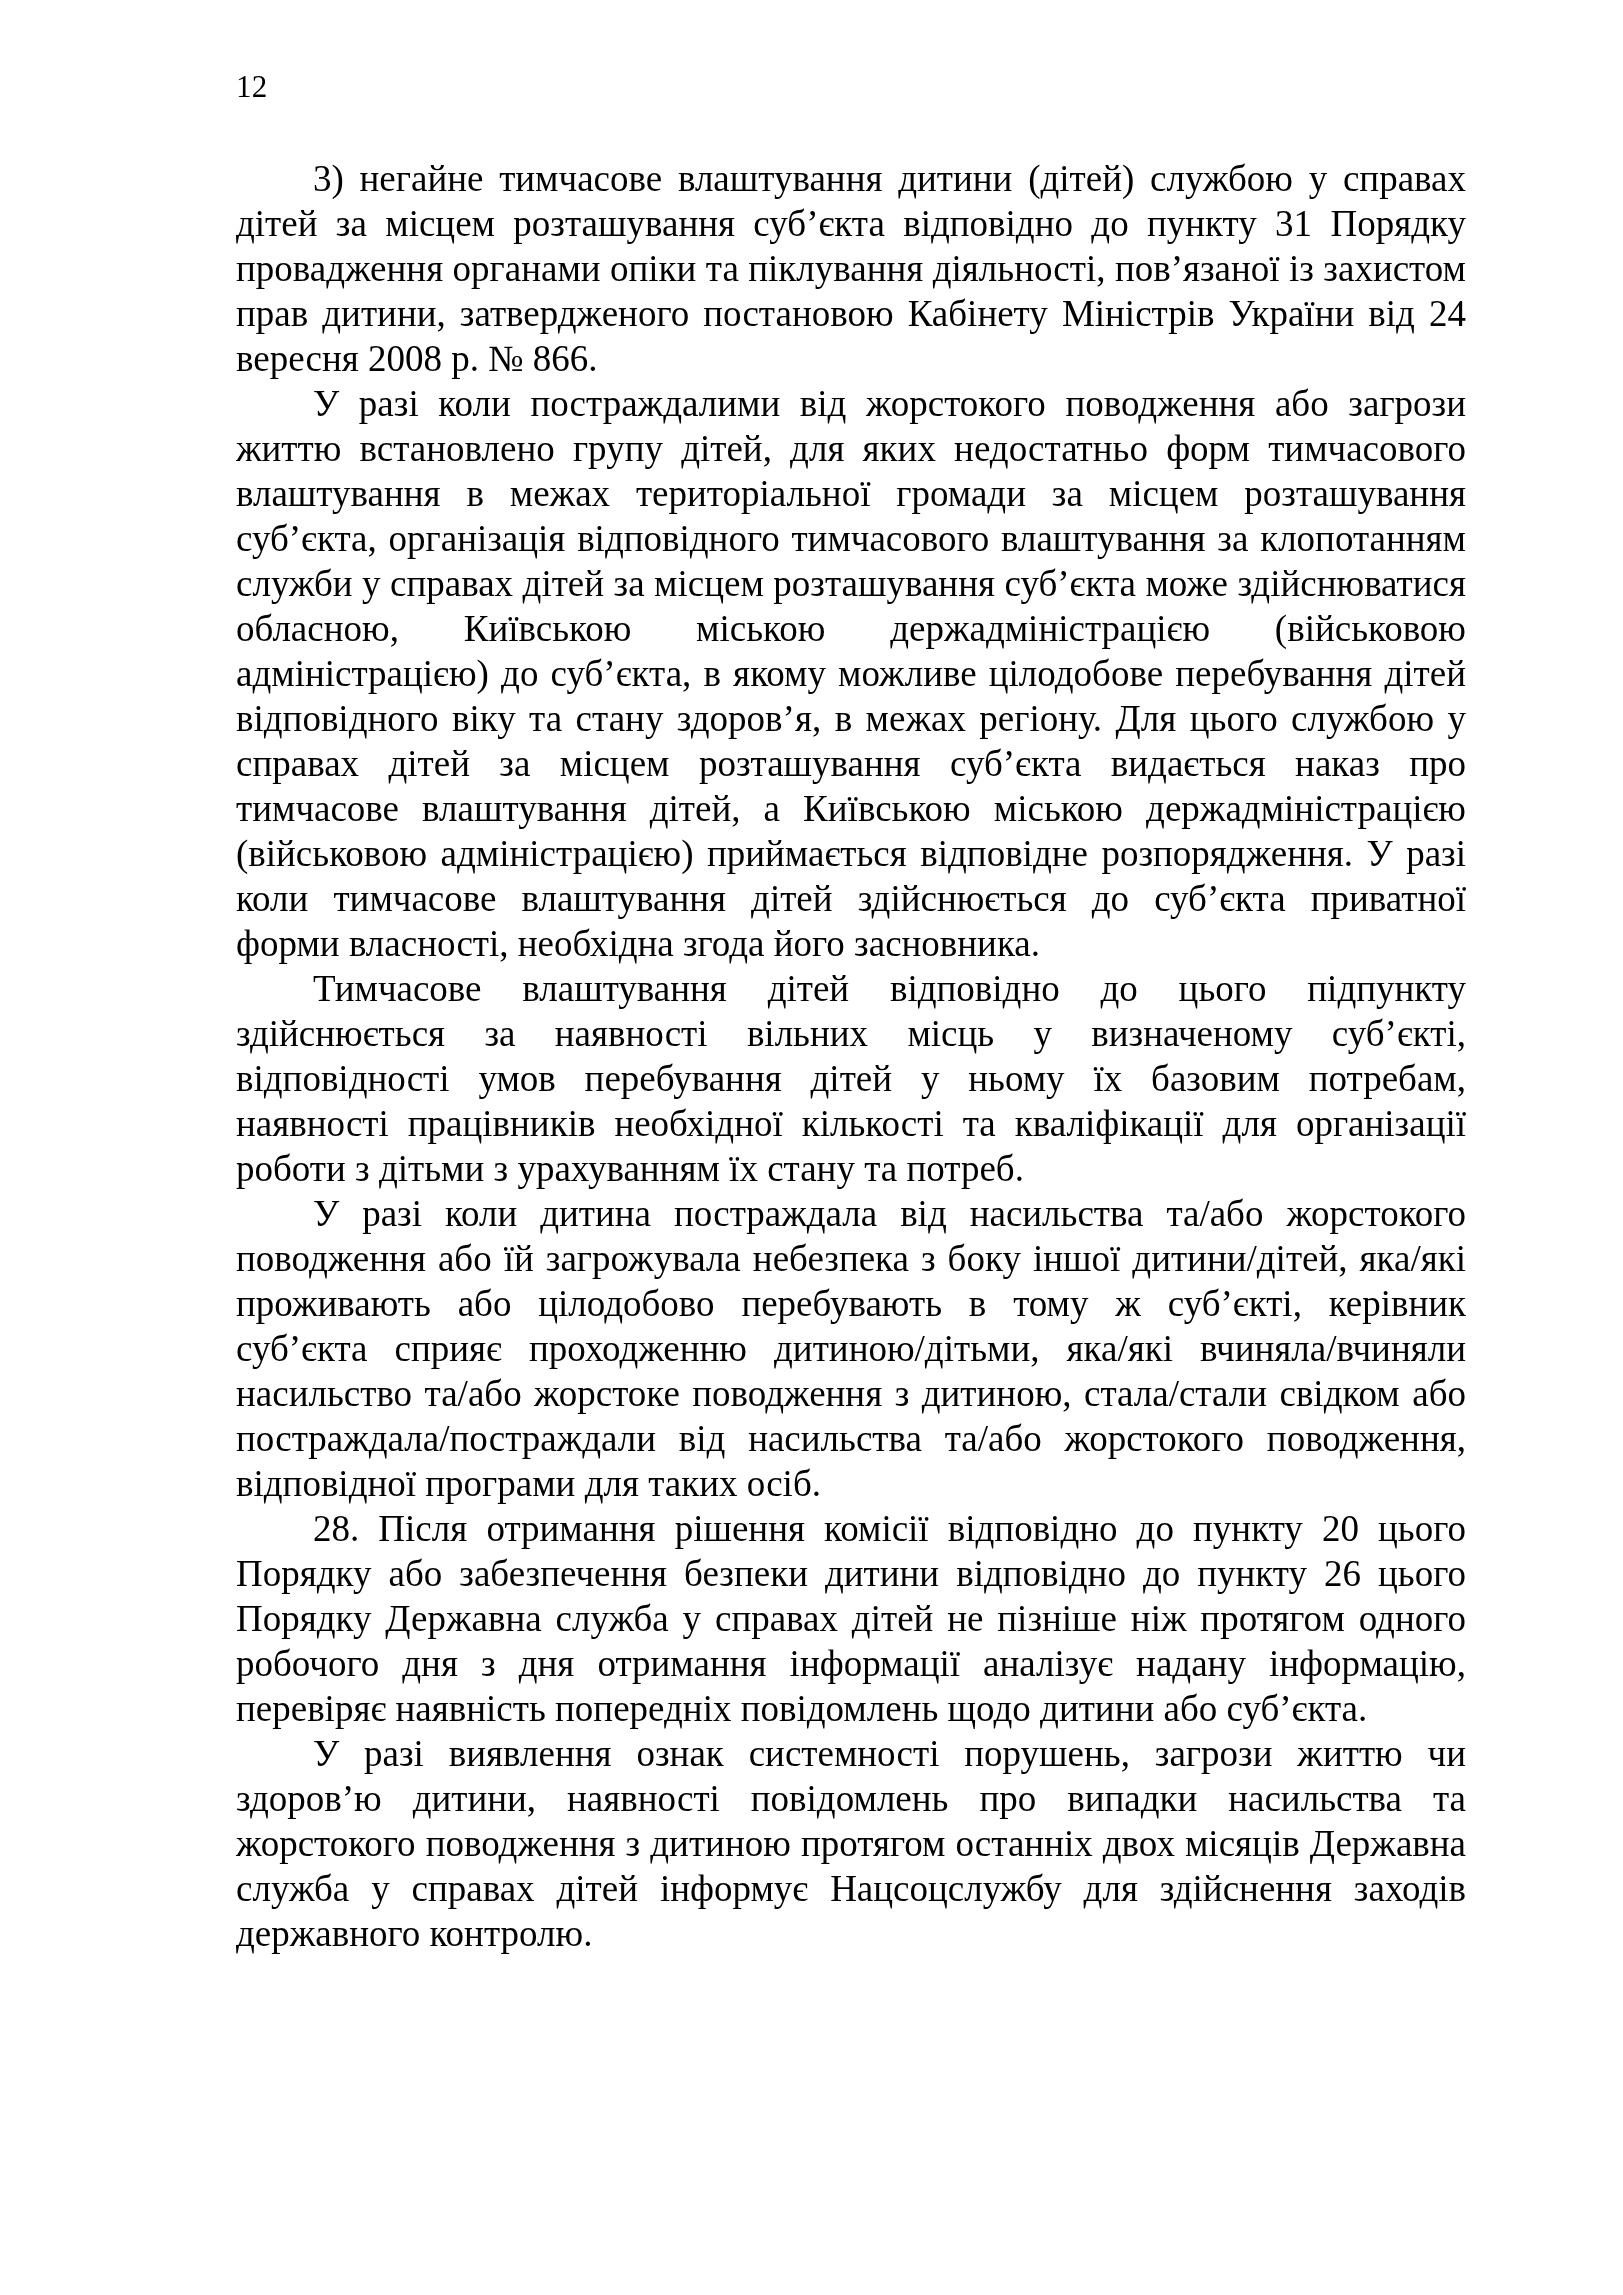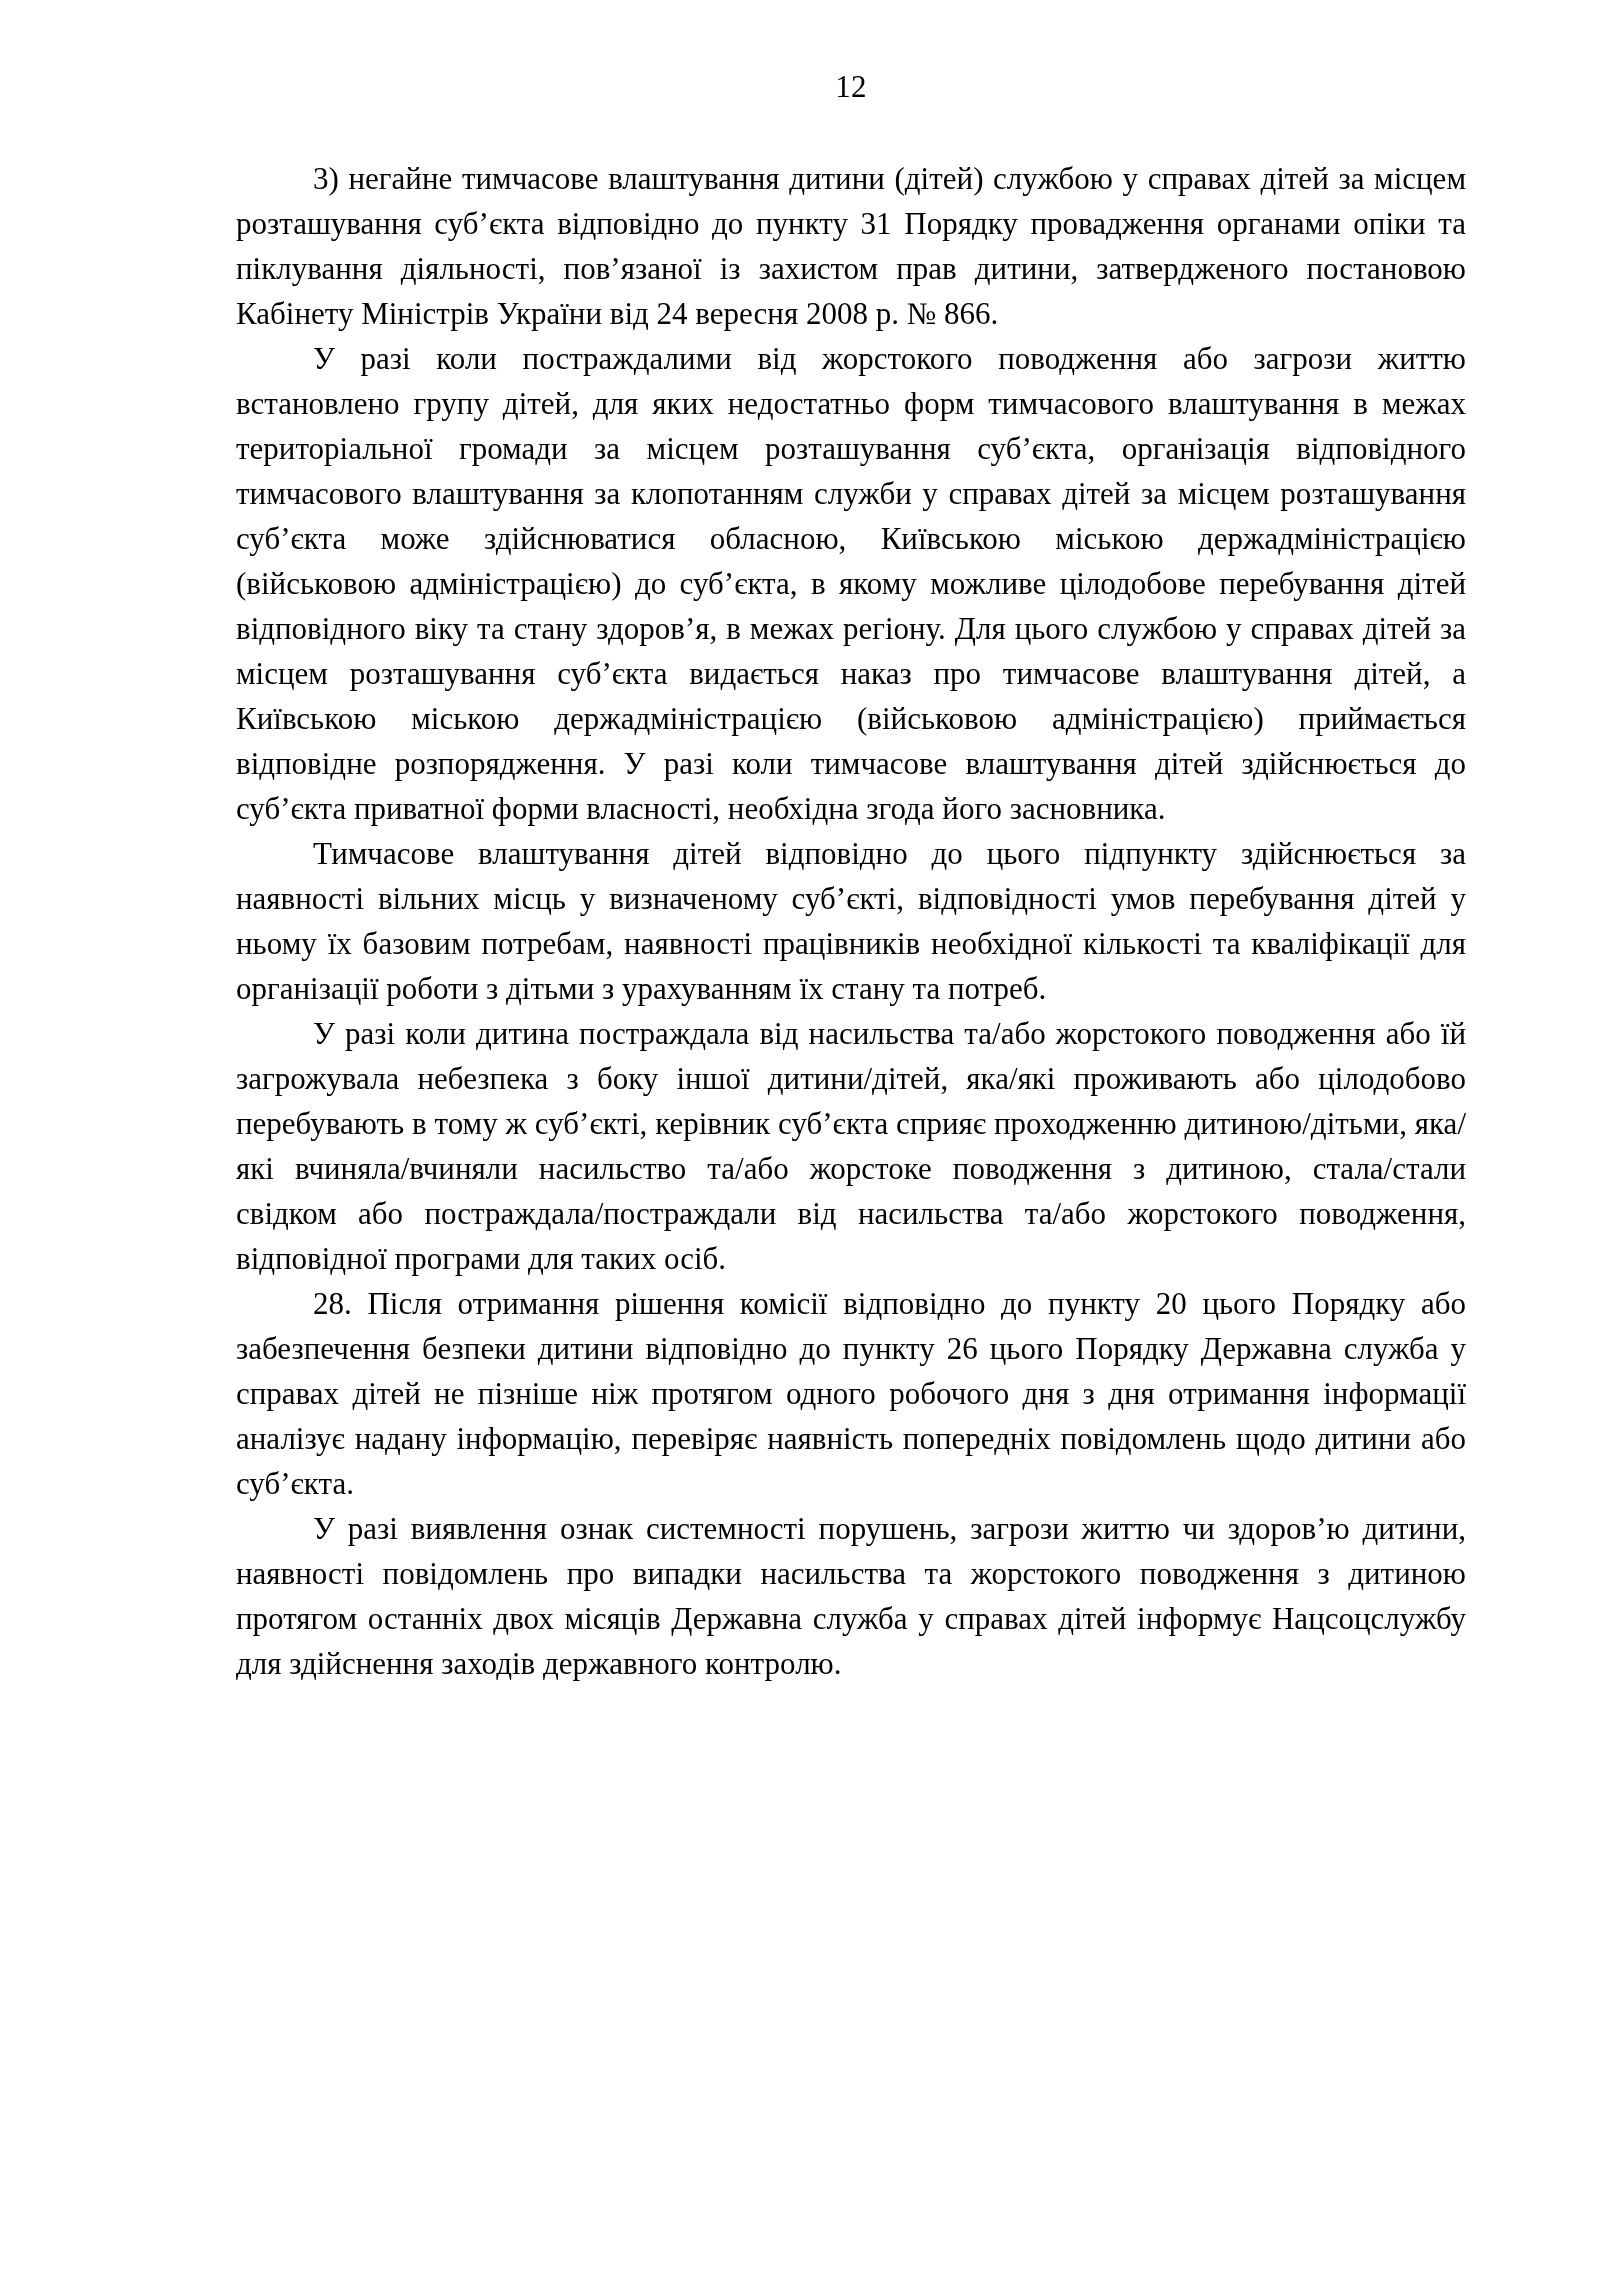--- a/index.html
+++ b/index.html
@@ -20,38 +20,38 @@
     color: #000000;
     overflow: hidden;
   }
 
   
   .page-number {
     position: absolute;
     top: 71px;
     left: 236px;
     width: 1230px;
-    text-align: center;
+    text-align: left;
     font-size: 31px;
     line-height: 1;
     letter-spacing: 0.3px;
   }
 
   
   .body-column {
     position: absolute;
     top: 156px;
     left: 236px;
     width: 1230px;
   }
 
   p.para {
     margin: 0 0 0 0;
     padding: 0;
-    font-size: 31px;
+    font-size: 37px;
     line-height: 45px;
     text-align: justify;
     text-align-last: left;
     text-indent: 77px;
     word-spacing: 0px;
     hyphens: none;
     -webkit-hyphens: none;
   }
 
   

